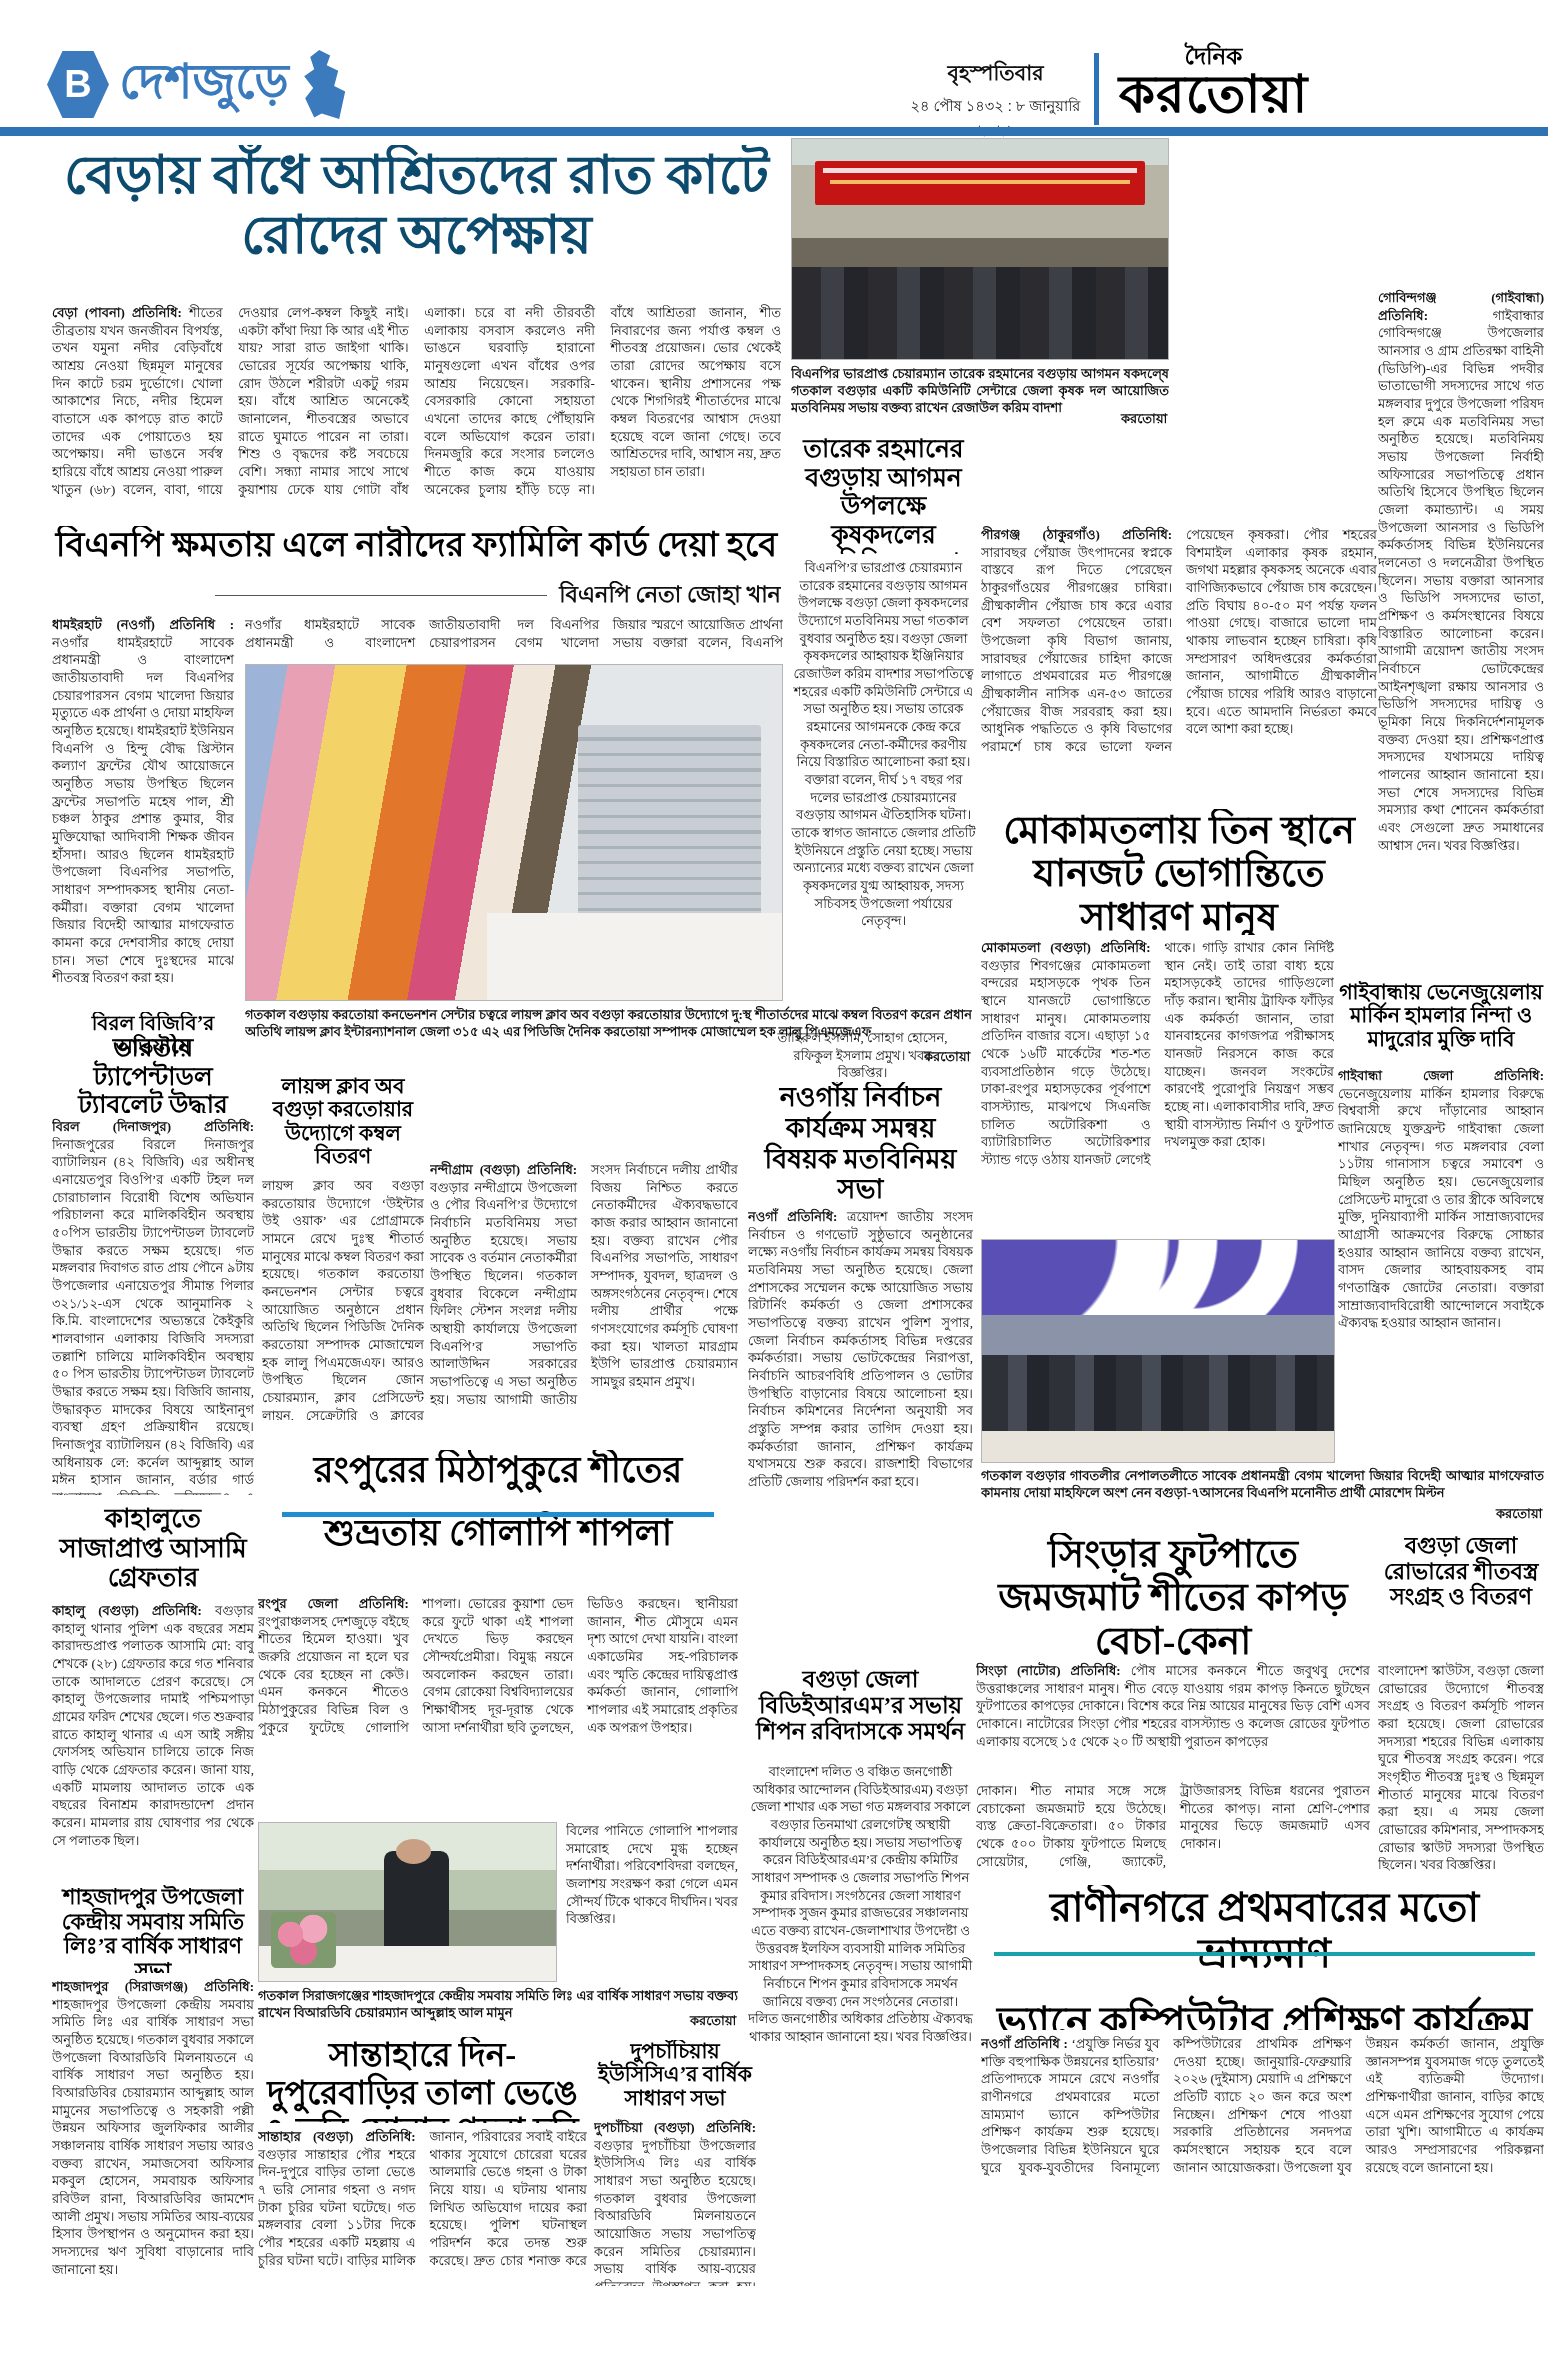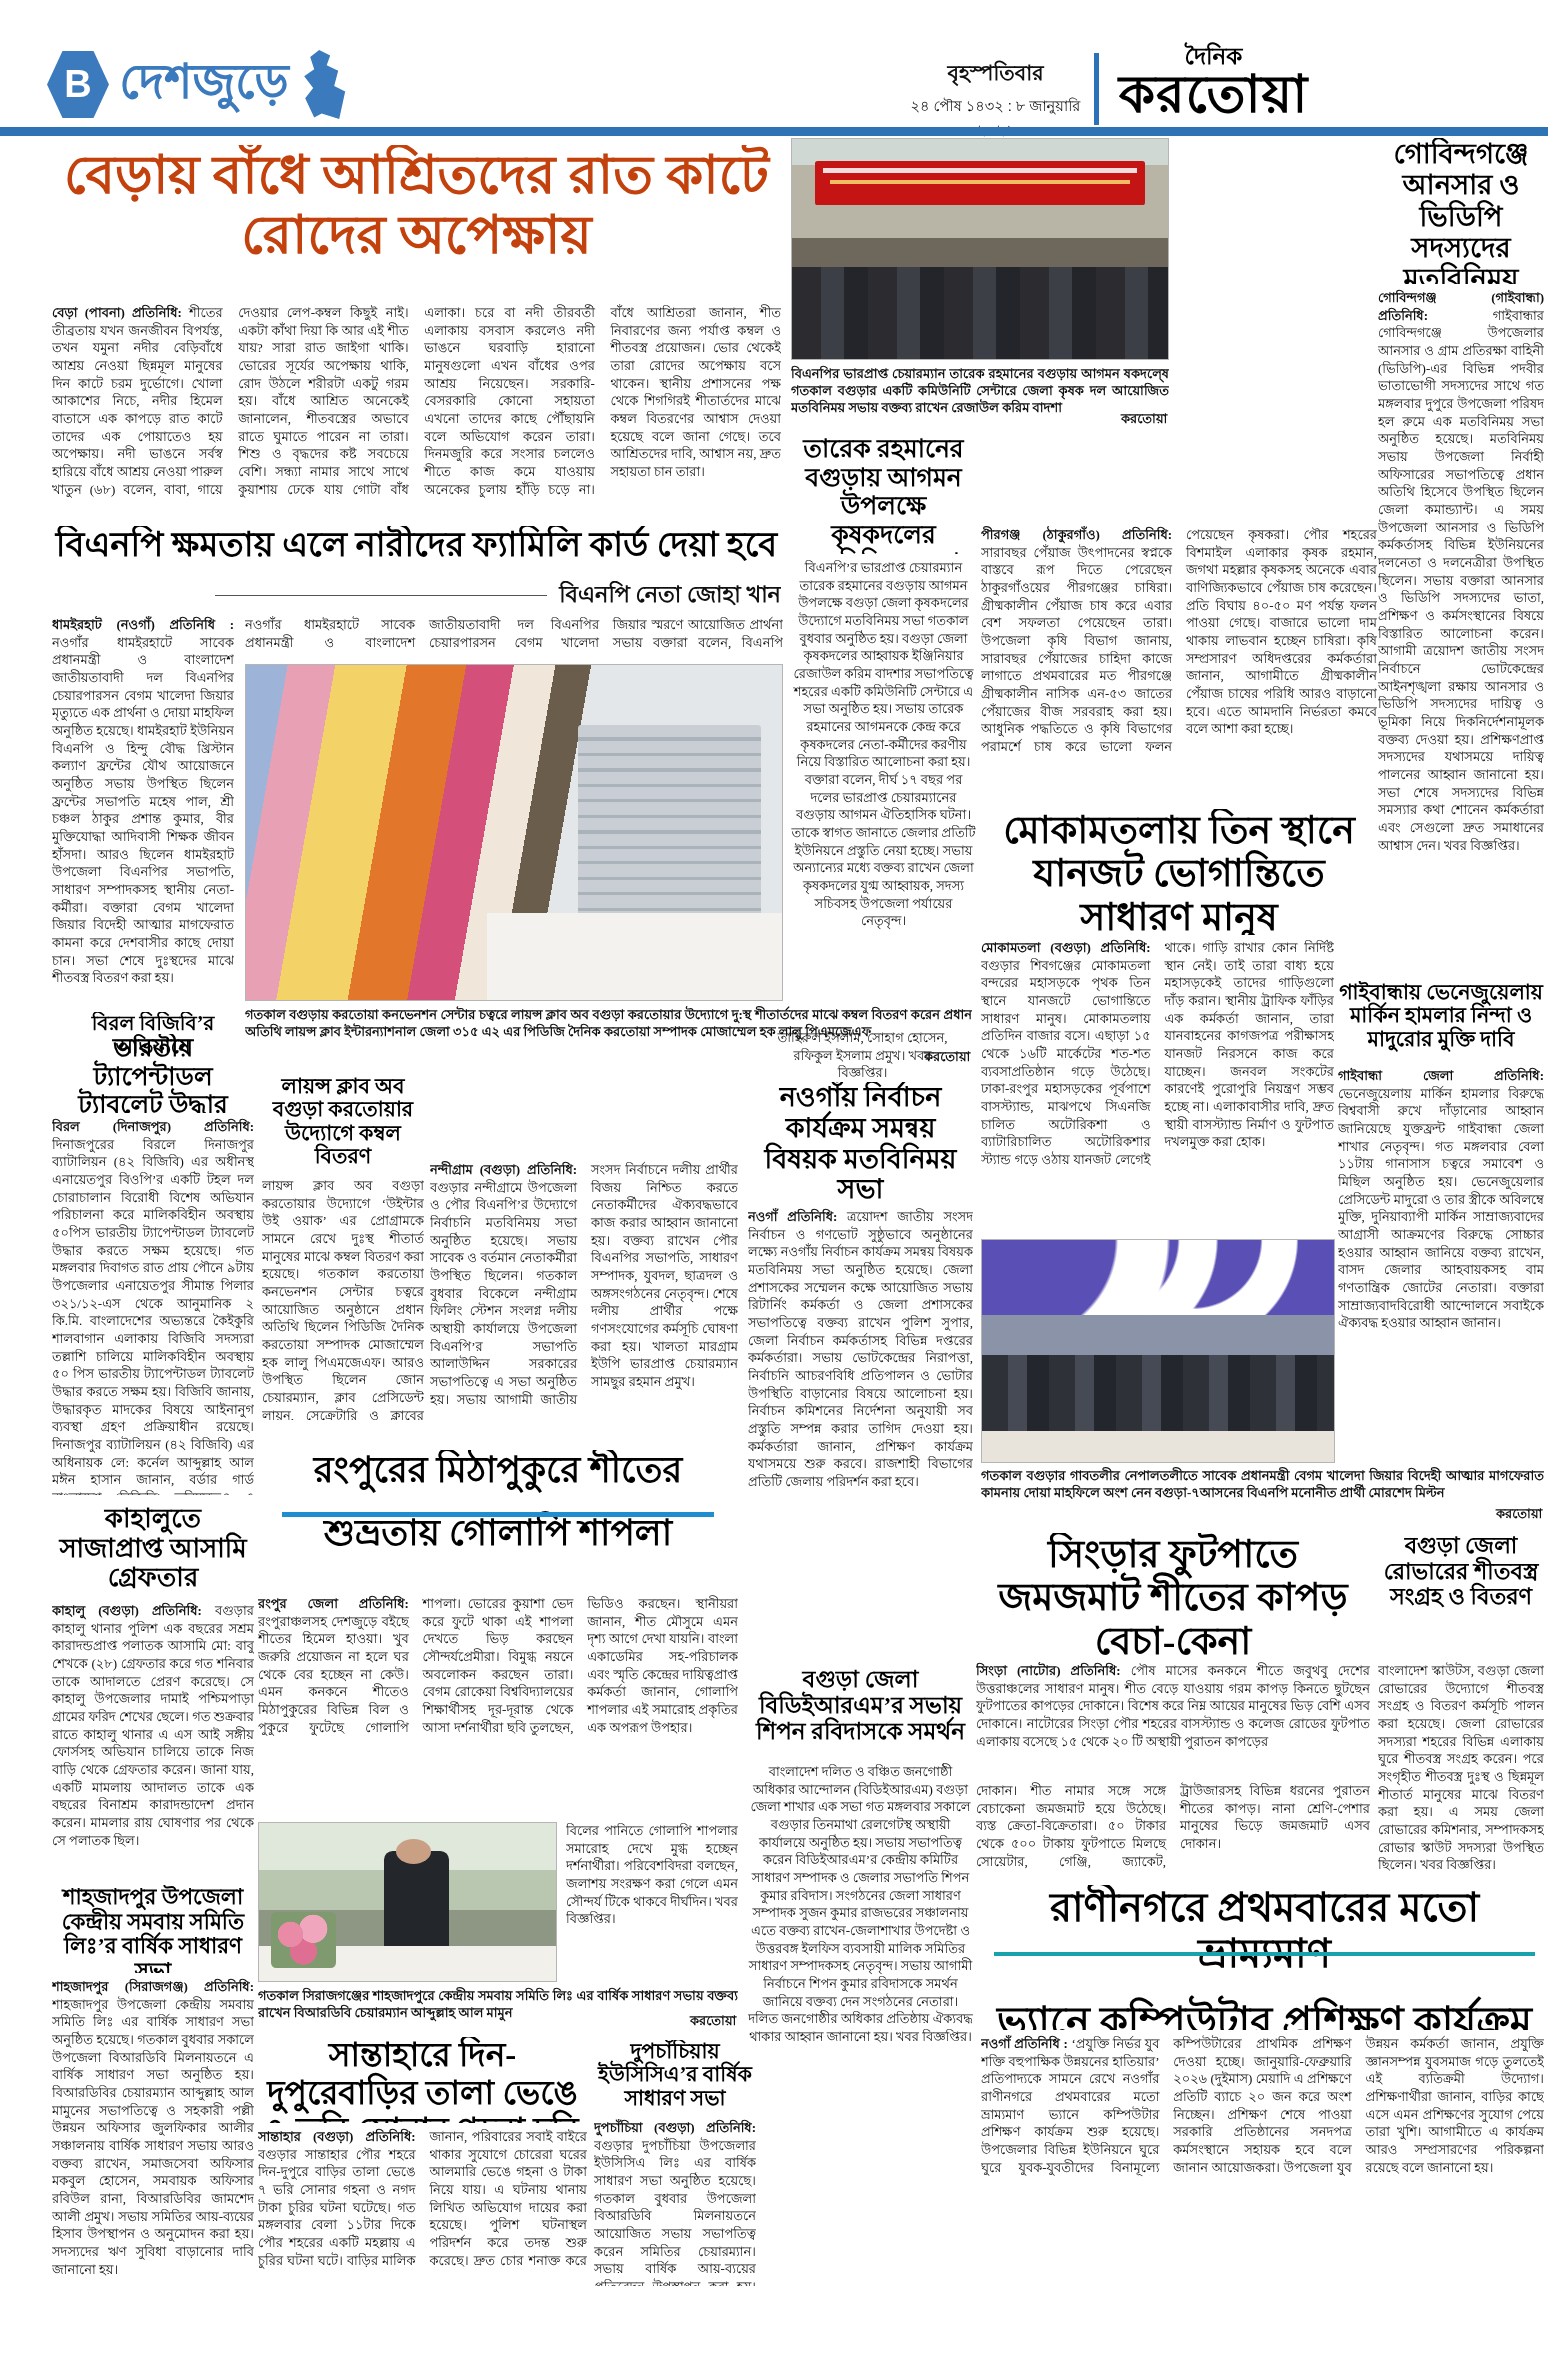--- a/index.html
+++ b/index.html
@@ -1,20 +1,20 @@
 <!DOCTYPE html>
 <html lang="bn" style="font-size:13.8px"><head>
 <meta charset="utf-8">
 <style>
   html,body{margin:0;padding:0;background:#e9e9e9;}
   .page{position:relative;width:1548px;height:2377px;background:#ffffff;margin:0 auto;
         font-family:"Liberation Serif", serif;color:#101010;overflow:hidden;}
   .abs{position:absolute;box-sizing:border-box;overflow:hidden;}
   .headline{font-weight:bold;text-align:center;line-height:1.14;color:#000;}
-  .red{color:#c2410c;}
+  .red{color:#0c4a6e;}
   .body-text{font-size:13px;line-height:1.36;text-align:justify;}
   .body-text .dl{font-weight:bold;}
   .cols-2{column-count:2;column-gap:13.8px;}
   .cols-3{column-count:3;column-gap:13.8px;}
   .cols-4{column-count:4;column-gap:15.5px;}
   .caption{font-size:13px;font-weight:bold;line-height:1.32;text-align:justify;}
   .credit{position:absolute;right:1.7px;bottom:0;background:#fff;padding-left:6.9px;font-weight:bold;font-size:13px;}
   .kicker-row{display:flex;align-items:center;gap:12px;}
   .kicker-row .rule{flex:1;border-top:1.7px solid #555;}
   .kicker-row .kicker{font-weight:bold;font-size:22.4px;white-space:nowrap;}
@@ -175,21 +175,20 @@
     <div class="credit">করতোয়া</div>
   </div>
   <div class="abs headline" style="left:791px;top:435px;width:185px;height:119px;font-size:25px;">তারেক রহমানের বগুড়ায় আগমন উপলক্ষে কৃষকদলের মতবিনিময় সভা</div>
   <div class="abs body-text center" style="left:791px;top:559px;width:185px;height:466px;">বিএনপি’র ভারপ্রাপ্ত চেয়ারম্যান তারেক রহমানের বগুড়ায় আগমন উপলক্ষে বগুড়া জেলা কৃষকদলের উদ্যোগে মতবিনিময় সভা গতকাল বুধবার অনুষ্ঠিত হয়। বগুড়া জেলা কৃষকদলের আহ্বায়ক ইঞ্জিনিয়ার রেজাউল করিম বাদশার সভাপতিত্বে শহরের একটি কমিউনিটি সেন্টারে এ সভা অনুষ্ঠিত হয়। সভায় তারেক রহমানের আগমনকে কেন্দ্র করে কৃষকদলের নেতা-কর্মীদের করণীয় নিয়ে বিস্তারিত আলোচনা করা হয়। বক্তারা বলেন, দীর্ঘ ১৭ বছর পর দলের ভারপ্রাপ্ত চেয়ারম্যানের বগুড়ায় আগমন ঐতিহাসিক ঘটনা। তাকে স্বাগত জানাতে জেলার প্রতিটি ইউনিয়নে প্রস্তুতি নেয়া হচ্ছে। সভায় অন্যান্যের মধ্যে বক্তব্য রাখেন জেলা কৃষকদলের যুগ্ম আহ্বায়ক, সদস্য সচিবসহ উপজেলা পর্যায়ের নেতৃবৃন্দ।</div>
 
   <div class="abs body-text cols-2" style="left:981px;top:526px;width:396px;height:274px;">
     <span class="dl">পীরগঞ্জ (ঠাকুরগাঁও) প্রতিনিধি:</span>
     <span>সারাবছর পেঁয়াজ উৎপাদনের স্বপ্নকে বাস্তবে রূপ দিতে পেরেছেন ঠাকুরগাঁওয়ের পীরগঞ্জের চাষিরা। গ্রীষ্মকালীন পেঁয়াজ চাষ করে এবার বেশ সফলতা পেয়েছেন তারা। উপজেলা কৃষি বিভাগ জানায়, সারাবছর পেঁয়াজের চাহিদা কাজে লাগাতে প্রথমবারের মত পীরগঞ্জে গ্রীষ্মকালীন নাসিক এন-৫৩ জাতের পেঁয়াজের বীজ সরবরাহ করা হয়। আধুনিক পদ্ধতিতে ও কৃষি বিভাগের পরামর্শে চাষ করে ভালো ফলন পেয়েছেন কৃষকরা। পৌর শহরের বিশমাইল এলাকার কৃষক রহমান, জগথা মহল্লার কৃষকসহ অনেকে এবার বাণিজ্যিকভাবে পেঁয়াজ চাষ করেছেন। প্রতি বিঘায় ৪০-৫০ মণ পর্যন্ত ফলন পাওয়া গেছে। বাজারে ভালো দাম থাকায় লাভবান হচ্ছেন চাষিরা। কৃষি সম্প্রসারণ অধিদপ্তরের কর্মকর্তারা জানান, আগামীতে গ্রীষ্মকালীন পেঁয়াজ চাষের পরিধি আরও বাড়ানো হবে। এতে আমদানি নির্ভরতা কমবে বলে আশা করা হচ্ছে।</span>
   </div>
 
-  <div class="abs headline" style="left:1378px;top:138px;width:166px;height:146px;font-size:27.5px;">গোবিন্দগঞ্জে আনসার ও ভিডিপি সদস্যদের মতবিনিময়</div>
   <div class="abs body-text" style="left:1378px;top:289px;width:166px;height:685px;">
     <span class="dl">গোবিন্দগঞ্জ (গাইবান্ধা) প্রতিনিধি:</span>
     <span>গাইবান্ধার গোবিন্দগঞ্জে উপজেলার আনসার ও গ্রাম প্রতিরক্ষা বাহিনী (ভিডিপি)-এর বিভিন্ন পদবীর ভাতাভোগী সদস্যদের সাথে গত মঙ্গলবার দুপুরে উপজেলা পরিষদ হল রুমে এক মতবিনিময় সভা অনুষ্ঠিত হয়েছে। মতবিনিময় সভায় উপজেলা নির্বাহী অফিসারের সভাপতিত্বে প্রধান অতিথি হিসেবে উপস্থিত ছিলেন জেলা কমান্ড্যান্ট। এ সময় উপজেলা আনসার ও ভিডিপি কর্মকর্তাসহ বিভিন্ন ইউনিয়নের দলনেতা ও দলনেত্রীরা উপস্থিত ছিলেন। সভায় বক্তারা আনসার ও ভিডিপি সদস্যদের ভাতা, প্রশিক্ষণ ও কর্মসংস্থানের বিষয়ে বিস্তারিত আলোচনা করেন। আগামী ত্রয়োদশ জাতীয় সংসদ নির্বাচনে ভোটকেন্দ্রের আইনশৃঙ্খলা রক্ষায় আনসার ও ভিডিপি সদস্যদের দায়িত্ব ও ভূমিকা নিয়ে দিকনির্দেশনামূলক বক্তব্য দেওয়া হয়। প্রশিক্ষণপ্রাপ্ত সদস্যদের যথাসময়ে দায়িত্ব পালনের আহ্বান জানানো হয়। সভা শেষে সদস্যদের বিভিন্ন সমস্যার কথা শোনেন কর্মকর্তারা এবং সেগুলো দ্রুত সমাধানের আশ্বাস দেন। খবর বিজ্ঞপ্তির।</span>
   </div>
 
   <div class="abs headline" style="left:981px;top:809px;width:396px;height:126px;font-size:38px;">মোকামতলায় তিন স্থানে যানজট ভোগান্তিতে সাধারণ মানুষ</div>
   <div class="abs body-text cols-2" style="left:981px;top:939px;width:353px;height:294px;">
     <span class="dl">মোকামতলা (বগুড়া) প্রতিনিধি:</span>
     <span>বগুড়ার শিবগঞ্জের মোকামতলা বন্দরের মহাসড়কে পৃথক তিন স্থানে যানজটে ভোগান্তিতে সাধারণ মানুষ। মোকামতলায় প্রতিদিন বাজার বসে। এছাড়া ১৫ থেকে ১৬টি মার্কেটের শত-শত ব্যবসাপ্রতিষ্ঠান গড়ে উঠেছে। ঢাকা-রংপুর মহাসড়কের পূর্বপাশে বাসস্ট্যান্ড, মাঝপথে সিএনজি চালিত অটোরিকশা ও ব্যাটারিচালিত অটোরিকশার স্ট্যান্ড গড়ে ওঠায় যানজট লেগেই থাকে। গাড়ি রাখার কোন নির্দিষ্ট স্থান নেই। তাই তারা বাধ্য হয়ে মহাসড়কেই তাদের গাড়িগুলো দাঁড় করান। স্থানীয় ট্রাফিক ফাঁড়ির এক কর্মকর্তা জানান, তারা যানবাহনের কাগজপত্র পরীক্ষাসহ যানজট নিরসনে কাজ করে যাচ্ছেন। জনবল সংকটের কারণেই পুরোপুরি নিয়ন্ত্রণ সম্ভব হচ্ছে না। এলাকাবাসীর দাবি, দ্রুত স্থায়ী বাসস্ট্যান্ড নির্মাণ ও ফুটপাত দখলমুক্ত করা হোক।</span>
   </div>

